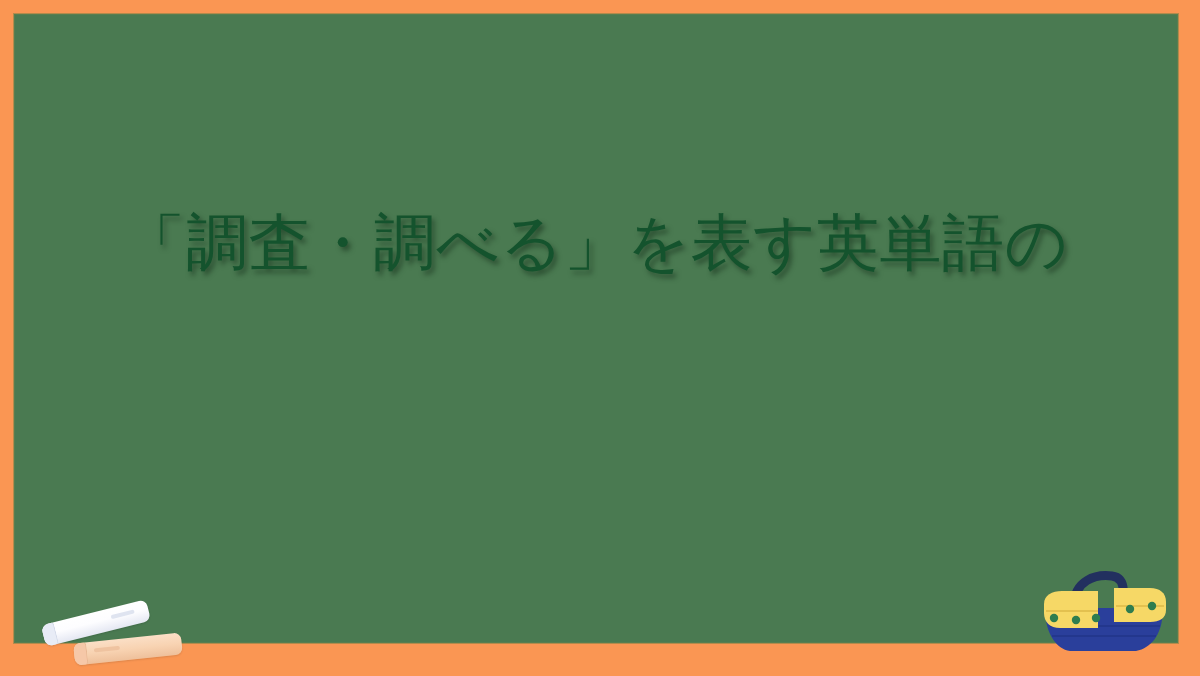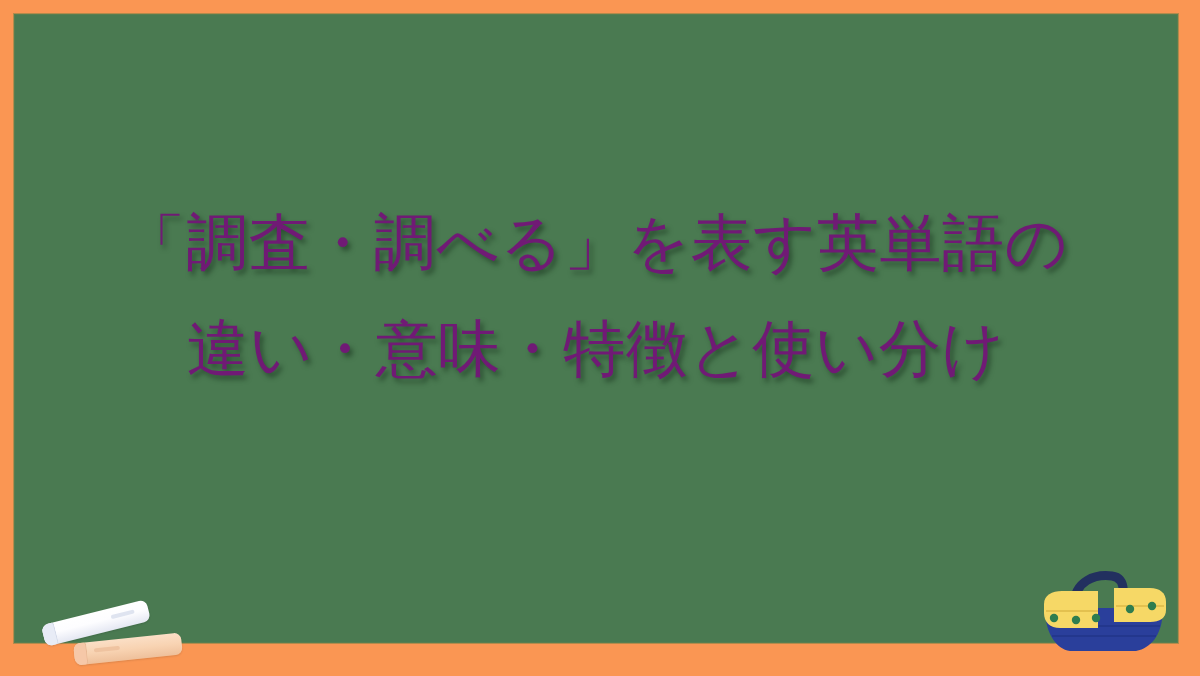--- a/index.html
+++ b/index.html
@@ -31,21 +31,21 @@
     position:absolute;
     left:14px; top:14px;
     width:1164px; height:629px;
     display:flex;
     flex-direction:column;
     align-items:center;
     justify-content:flex-start;
     padding-top:176px;
   }
   .title-line{
-    color:#701a75;
+    color:#14532d;
     font-size:62px;
     line-height:106px;
     letter-spacing:0.5px;
     font-weight:400;
     white-space:nowrap;
     text-shadow: 3px 4px 5px rgba(20,45,25,.55);
   }
   
   .chalk-group{
     position:absolute;
@@ -106,21 +106,20 @@
 <body>
 
 <div id="eyecatch">
 
   <div class="board">
     <div class="board-inner-edge"></div>
   </div>
 
   <div class="title-wrap">
     <div class="title-line">「調査・調べる」を表す英単語の</div>
-    <div class="title-line">違い・意味・特徴と使い分け</div>
   </div>
 
   <div class="chalk-group">
     <div class="chalk white">
       <div class="cap"></div>
       <div class="band"></div>
     </div>
     <div class="chalk peach">
       <div class="cap"></div>
       <div class="band"></div>

